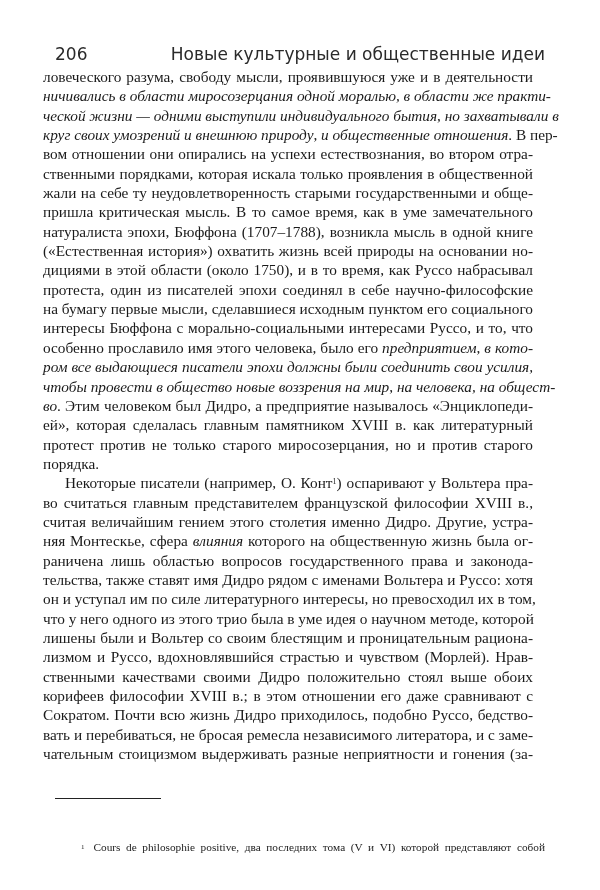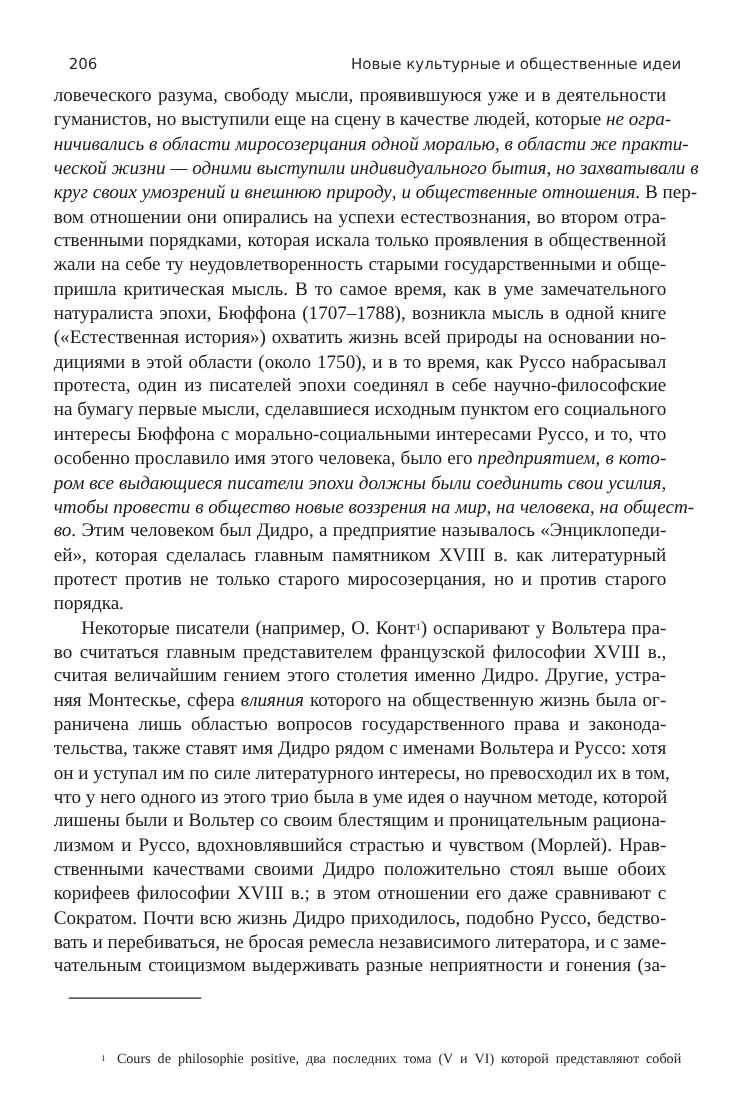--- a/index.html
+++ b/index.html
@@ -1,19 +1,19 @@
 <!DOCTYPE html>
 <html><head>
 <meta charset="utf-8">
 <style>
   html, body { margin: 0; padding: 0; background: #ffffff; }
   body { width: 600px; height: 890px; position: relative; overflow: hidden; color: #1a1a1a; }
   .running-head {
     position: absolute; top: 44px; left: 55px; width: 490px; height: 16px;
-    font-family: "DejaVu Sans", sans-serif; font-size: 12px; color: #2a2a2a;
+    font-family: "DejaVu Sans", sans-serif; font-size: 17px; color: #2a2a2a;
   }
   .running-head .page-num { position: absolute; left: 0; top: 0; }
   .running-head .section-title { position: absolute; right: 0; top: 0; }
   .body-text {
     position: absolute; top: 67px; left: 43px; width: 490px;
     font-family: "Liberation Serif", serif; font-size: 15.3px; line-height: 19.35px;
     text-align: justify; hyphens: manual;
   }
   .line { display: block; white-space: nowrap; text-align: justify; text-align-last: justify; height: 19.35px; overflow: visible; }
   .line.last { text-align-last: left; }
@@ -33,21 +33,20 @@
 </head>
 <body>
 
 <div class="running-head">
   <span class="page-num">206</span>
   <span class="section-title">Новые культурные и общественные идеи</span>
 </div>
 
 <div class="body-text" id="body-text">
     <span class="line"><span>ловеческого разума, свободу мысли, проявившуюся уже и в деятельности</span></span>
-    <span class="line"><span>гуманистов, но выступили еще на сцену в качестве людей, которые </span><span class="it">не огра-</span></span>
     <span class="line"><span class="it">ничивались в области миросозерцания одной моралью, в области же практи-</span></span>
     <span class="line"><span class="it">ческой жизни — одними выступили индивидуального бытия</span><span>, </span><span class="it">но захватывали в</span></span>
     <span class="line"><span class="it">круг своих умозрений и внешнюю природу</span><span>, </span><span class="it">и общественные отношения</span><span>. В пер-</span></span>
     <span class="line"><span>вом отношении они опирались на успехи естествознания, во втором отра-</span></span>
     <span class="line"><span>ственными порядками, которая искала только проявления в общественной</span></span>
     <span class="line"><span>жали на себе ту неудовлетворенность старыми государственными и обще-</span></span>
     <span class="line"><span>пришла критическая мысль. В то самое время, как в уме замечательного</span></span>
     <span class="line"><span>натуралиста эпохи, Бюффона (1707–1788), возникла мысль в одной книге</span></span>
     <span class="line"><span>(«Естественная история») охватить жизнь всей природы на основании но-</span></span>
     <span class="line"><span>дициями в этой области (около 1750), и в то время, как Руссо набрасывал</span></span>

